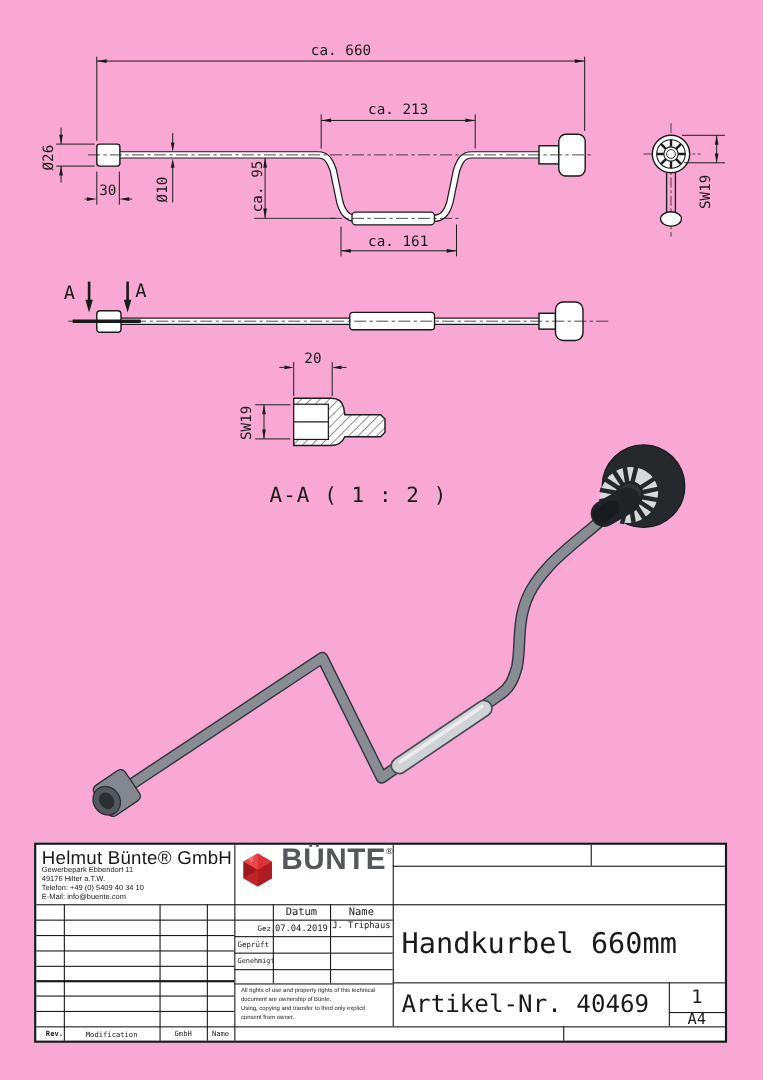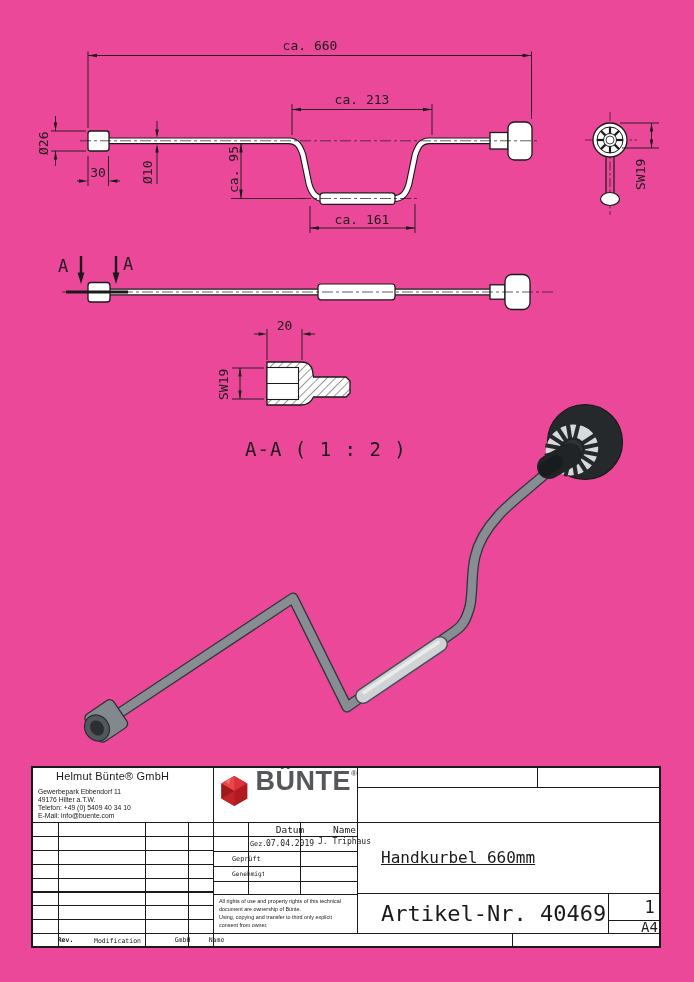--- a/index.html
+++ b/index.html
@@ -1,41 +1,41 @@
 <!DOCTYPE html>
 <html><head>
 <meta charset="utf-8">
 <style>
   html,body{margin:0;padding:0;background:#ffffff;}
-  #page{position:relative;width:694px;height:982px;background:#ec4899;overflow:hidden;
+  #page{position:relative;width:694px;height:982px;background:#f9a8d4;overflow:hidden;
         font-family:"Liberation Sans",sans-serif;color:#1a1a1a;}
   svg text{fill:#1a1a1a;}
   .dim{font:13px "DejaVu Sans Mono",monospace;}
   .dim-mid{text-anchor:middle;}
   .mark{font:17px "DejaVu Sans Mono",monospace;text-anchor:middle;}
   .seclabel{font:19px "DejaVu Sans Mono",monospace;letter-spacing:1px;}
 
   
   #tb{position:absolute;left:31px;top:766px;width:630px;height:182px;
       border:2px solid #1a1a1a;box-sizing:border-box;background:#fff;}
   .vl,.hl{position:absolute;background:#1a1a1a;}
   .vl{width:1.2px;} .hl{height:1.2px;}
   .cell{position:absolute;overflow:hidden;white-space:nowrap;}
   .ctr{display:flex;align-items:center;justify-content:center;}
   .lft{display:flex;align-items:center;justify-content:flex-start;}
-  .mono{font-family:"DejaVu Sans Mono",monospace;padding-left:16px;}
-  #company-name{font-size:11px;letter-spacing:.2px;margin-left:18px;}
+  .mono{font-family:"DejaVu Sans Mono",monospace;}
+  #company-name{font-size:17px;letter-spacing:.2px;}
   .addr{font-size:6.8px;line-height:8px;}
   #legal{font-size:5.4px;line-height:8px;white-space:pre-line;color:#1a1a1a;}
   #logo-text{font-size:27px;font-weight:bold;color:#54585a;letter-spacing:.5px;line-height:1;}
   #logo-reg{font-size:8px;vertical-align:14px;color:#54585a;font-weight:bold;}
   .hdr{font-size:9.5px;}
   .lbl-s{font-size:6.8px;}
   .val-s{font-size:8px;}
-  #title-text{font-size:16px;text-decoration:underline;}
+  #title-text{font-size:26px;}
   #article-text{font-size:22px;}
   #sheet-num{font-size:17px;}
   #sheet-fmt{font-size:14px;}
   .rev-lbl{font-size:6.5px;}
 </style>
 </head>
 <body>
 
 <div id="page">
 

